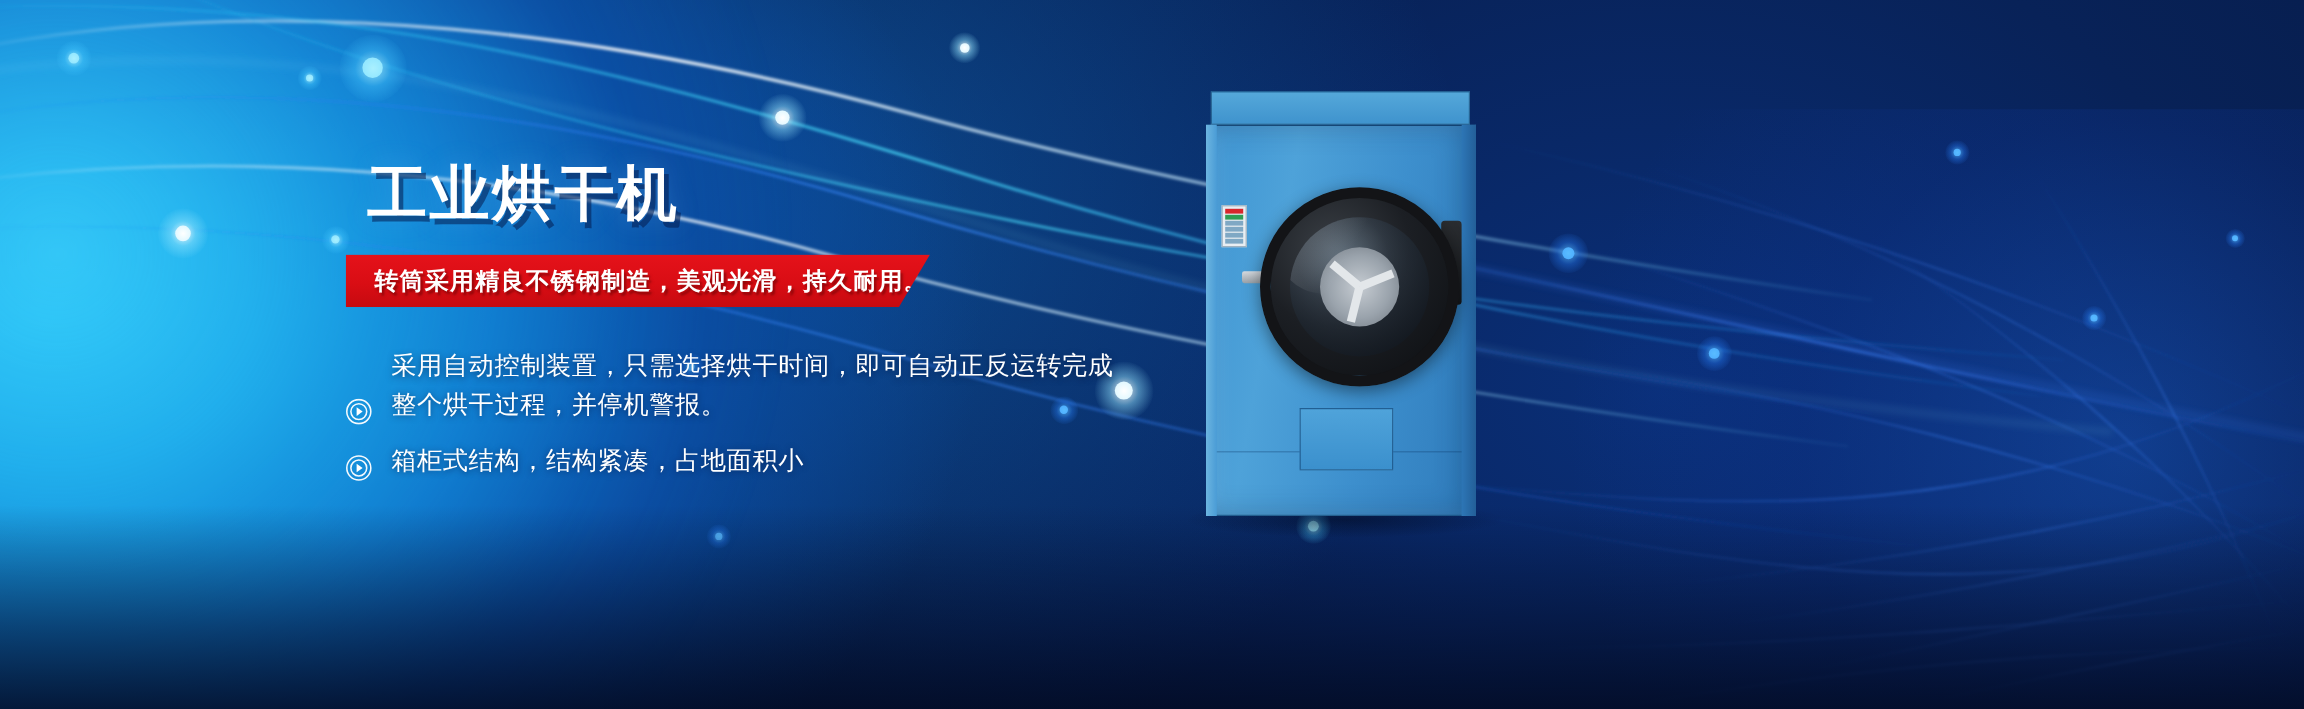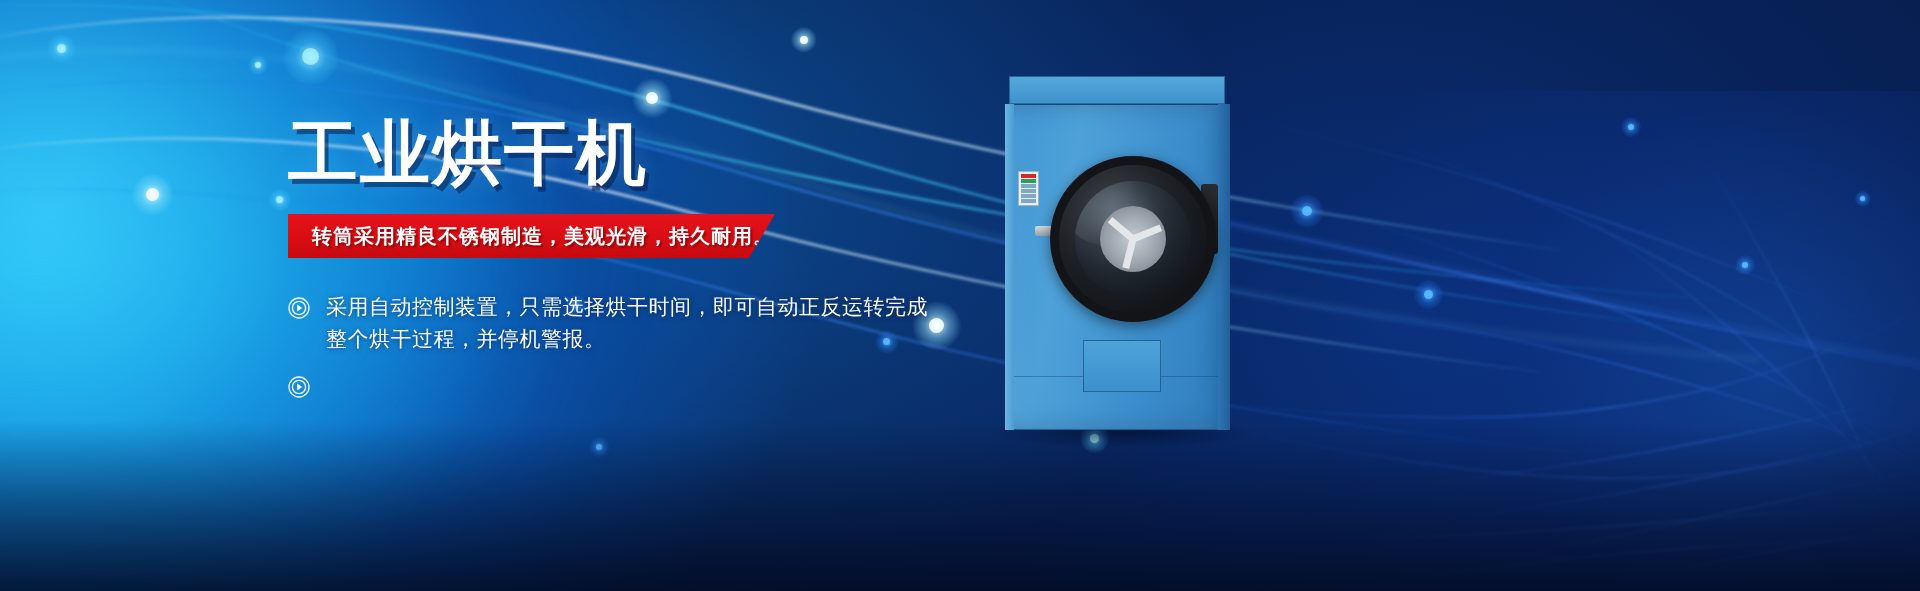--- a/index.html
+++ b/index.html
@@ -46,42 +46,42 @@
   .dot.cy{background:#a9f0ff;}
   .dot.cy::after{background:radial-gradient(circle, rgba(170,240,255,.8) 0%, rgba(70,200,255,.4) 38%, rgba(40,160,255,0) 74%);}
   .dot.bl{background:#57b7ff;}
   .dot.bl::after{background:radial-gradient(circle, rgba(90,190,255,.75) 0%, rgba(40,130,255,.35) 40%, rgba(20,90,220,0) 76%);}
 
   
   .content{position:absolute;left:288px;top:118px;width:740px;}
 
   .title{
     font-family:"DejaVu Sans","Liberation Sans",sans-serif;
-    font-size:70px;font-weight:bold;color:#ffffff;letter-spacing:2px;
-    line-height:1;margin:0;
+    font-size:50px;font-weight:bold;color:#ffffff;letter-spacing:2px;
+    line-height:1;margin:18px;
     text-shadow:4px 5px 0 rgba(3,28,78,.55), 0 0 22px rgba(120,200,255,.30);
     white-space:nowrap;
   }
 
   .redwrap{position:relative;margin-top:26px;height:44px;}
   .redbar{
     position:absolute;left:0;top:0;height:44px;width:487px;
     background:linear-gradient(180deg,#e5121a 0%, #d90d14 55%, #c60a10 100%);
     clip-path:polygon(0 0, 100% 0, calc(100% - 26px) 100%, 0 100%);
     display:flex;align-items:center;
   }
   .redtext{
     font-family:"DejaVu Serif","Liberation Serif",serif;
     font-size:20px;font-weight:bold;color:#ffffff;letter-spacing:1px;
     padding-left:24px;white-space:nowrap;
     text-shadow:2px 2px 2px rgba(90,0,0,.55);
   }
 
   .bullets{margin-top:34px;}
-  .bullet{display:flex;align-items:flex-start;margin-bottom:15px;}
+  .bullet{display:flex;align-items:flex-end;margin-bottom:15px;}
   .bullet:last-child{margin-bottom:0;}
   .bico{flex:0 0 auto;width:22px;height:22px;margin-top:5px;margin-right:16px;position:relative;}
   .bico svg{display:block;}
   .btxt{
     font-family:"DejaVu Sans","Liberation Sans",sans-serif;
     font-size:21px;color:#ffffff;line-height:1.52;letter-spacing:.5px;
     text-shadow:0 1px 5px rgba(0,20,60,.6);
     white-space:pre-line;
   }
 
@@ -306,19 +306,20 @@
       </div>
 
       <div class="bullet">
         <span class="bico">
           <svg width="22" height="22" viewBox="0 0 22 22">
             <circle cx="11" cy="11" r="10" fill="none" stroke="#ffffff" stroke-width="1.3" opacity="0.95"></circle>
             <circle cx="11" cy="11" r="6.6" fill="none" stroke="#ffffff" stroke-width="1.3" opacity="0.95"></circle>
             <path d="M9.2 7.4 L14.2 11 L9.2 14.6 Z" fill="#ffffff"></path>
           </svg>
         </span>
+        <span class="btxt">箱柜式结构，结构紧凑，占地面积小</span>
       </div>
 
 
     </div>
   </div>
 
 </div>
 
 </body></html>

